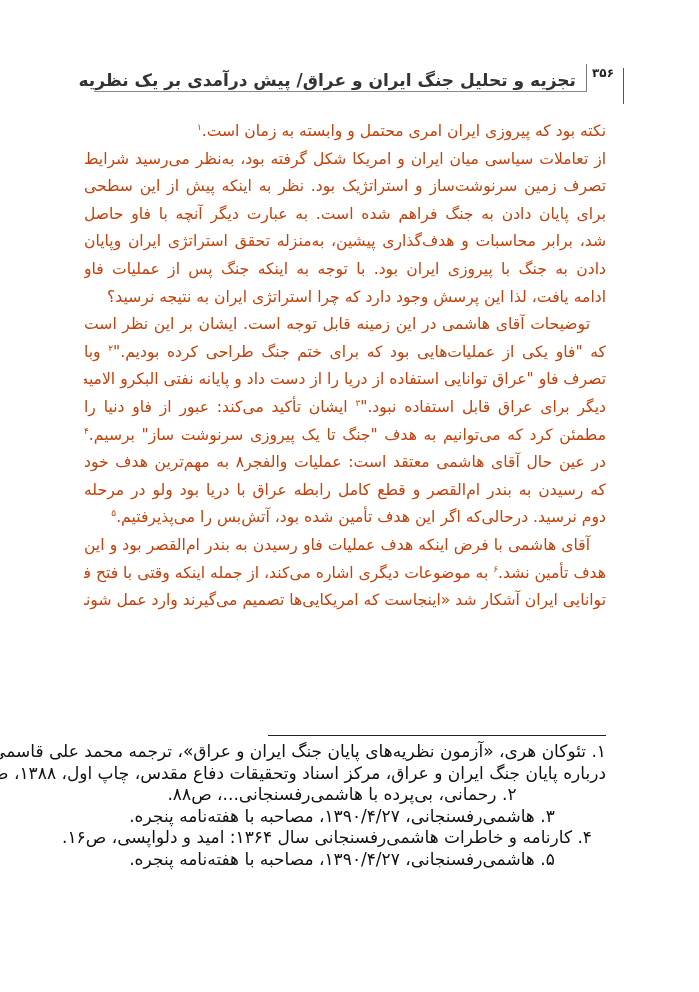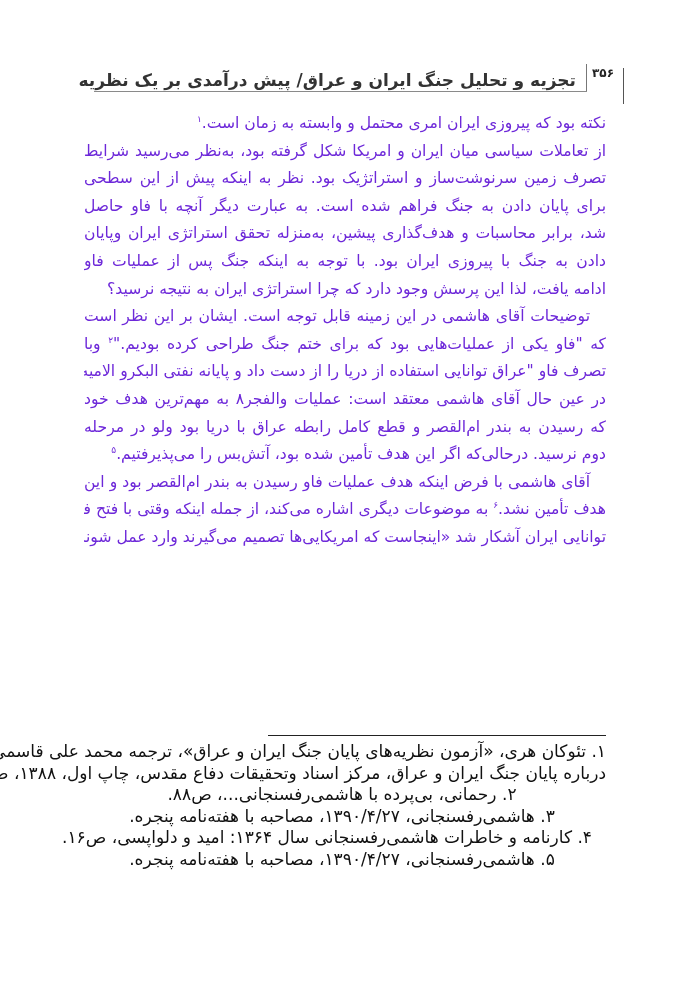--- a/index.html
+++ b/index.html
@@ -7,22 +7,22 @@
          font-family: "DejaVu Sans", sans-serif; color: #1a1a1a; }
   .page { position: absolute; left: 0; top: 0; width: 699px; height: 992px; }
 
   .header { position: absolute; top: 62px; left: 94px; width: 530px; height: 30px; direction: rtl; }
   .header-rule { position: absolute; left: 0; right: 37px; top: 29px; height: 0; border-top: 1.5px solid #8a8a8a; }
   .header-bar-right { position: absolute; right: 0; top: 6px; width: 0; height: 36px; border-right: 1.5px solid #555; }
   .header-bar-mid { position: absolute; right: 37px; top: 2px; width: 0; height: 28px; border-right: 1.5px solid #777; }
   .page-number { position: absolute; right: 10px; top: 4px; font-size: 12px; font-weight: bold; color: #222; direction: rtl; }
   .running-title { position: absolute; right: 48px; top: 8px; font-size: 17px; font-weight: bold; color: #333; white-space: nowrap; direction: rtl; }
 
-  .body-text { position: absolute; left: 84px; top: 110px; width: 522px; direction: rtl; text-align: justify;
-               font-size: 15.6px; line-height: 27.6px; color: #6d28d9; }
+  .body-text { position: absolute; left: 84px; top: 118px; width: 522px; direction: rtl; text-align: justify;
+               font-size: 15.6px; line-height: 27.6px; color: #c2410c; }
   .line { display: block; text-align: justify; text-align-last: justify; white-space: nowrap; overflow: hidden; }
   .line.last { text-align-last: right; }
   sup { font-size: 9px; line-height: 0; vertical-align: super; }
 
   .fn-rule { position: absolute; left: 268px; width: 338px; top: 735px; border-top: 1.3px solid #222; }
   .footnotes { position: absolute; left: 92px; top: 741px; width: 514px; direction: rtl; font-size: 17px; line-height: 21.5px; color: #111; }
   .fn { display: block; white-space: nowrap; text-align: right; }
   .fn.wrap-first { text-align: justify; text-align-last: justify; }
   .fn.ind { padding-right: 14px; text-align: center; }
   .it { }
@@ -44,20 +44,22 @@
       <span class="line last"><span>نکته بود که پیروزی ایران امری محتمل و وابسته به زمان است.</span><sup>۱</sup></span>
       <span class="line"><span>از تعاملات سیاسی میان ایران و امریکا شکل گرفته بود، به‌نظر می‌رسید شرایط</span></span>
       <span class="line"><span>تصرف زمین سرنوشت‌ساز و استراتژیک بود. نظر به اینکه پیش از این سطحی</span></span>
       <span class="line"><span>برای پایان دادن به جنگ فراهم شده است. به عبارت دیگر آنچه با فاو حاصل</span></span>
       <span class="line"><span>شد، برابر محاسبات و هدف‌گذاری پیشین، به‌منزله تحقق استراتژی ایران وپایان</span></span>
       <span class="line"><span>دادن به جنگ با پیروزی ایران بود. با توجه به اینکه جنگ پس از عملیات فاو</span></span>
       <span class="line last"><span>ادامه یافت، لذا این پرسش وجود دارد که چرا استراتژی ایران به نتیجه نرسید؟</span></span>
       <span class="line" style="padding-right: 16px;"><span>توضیحات آقای هاشمی در این زمینه قابل توجه است. ایشان بر این نظر است</span></span>
       <span class="line"><span>که "فاو یکی از عملیات‌هایی بود که برای ختم جنگ طراحی کرده بودیم."</span><sup>۲</sup><span> وبا</span></span>
       <span class="line"><span>تصرف فاو "عراق توانایی استفاده از دریا را از دست داد و پایانه نفتی البکرو الامیه</span></span>
+      <span class="line"><span>دیگر برای عراق قابل استفاده نبود."</span><sup>۳</sup><span> ایشان تأکید می‌کند: عبور از فاو دنیا را</span></span>
+      <span class="line"><span>مطمئن کرد که می‌توانیم به هدف "جنگ تا یک پیروزی سرنوشت ساز" برسیم.</span><sup>۴</sup></span>
       <span class="line"><span>در عین حال آقای هاشمی معتقد است: عملیات والفجر۸ به مهم‌ترین هدف خود</span></span>
       <span class="line"><span>که رسیدن به بندر ام‌القصر و قطع کامل رابطه عراق با دریا بود ولو در مرحله</span></span>
       <span class="line last"><span>دوم نرسید. درحالی‌که اگر این هدف تأمین شده بود، آتش‌بس را می‌پذیرفتیم.</span><sup>۵</sup></span>
       <span class="line" style="padding-right: 16px;"><span>آقای هاشمی با فرض اینکه هدف عملیات فاو رسیدن به بندر ام‌القصر بود و این</span></span>
       <span class="line"><span>هدف تأمین نشد.</span><sup>۶</sup><span> به موضوعات دیگری اشاره می‌کند، از جمله اینکه وقتی با فتح فاو</span></span>
       <span class="line"><span>توانایی ایران آشکار شد «اینجاست که امریکایی‌ها تصمیم می‌گیرند وارد عمل شوند</span></span>
     </div>
 
   <div class="fn-rule"></div>
 

